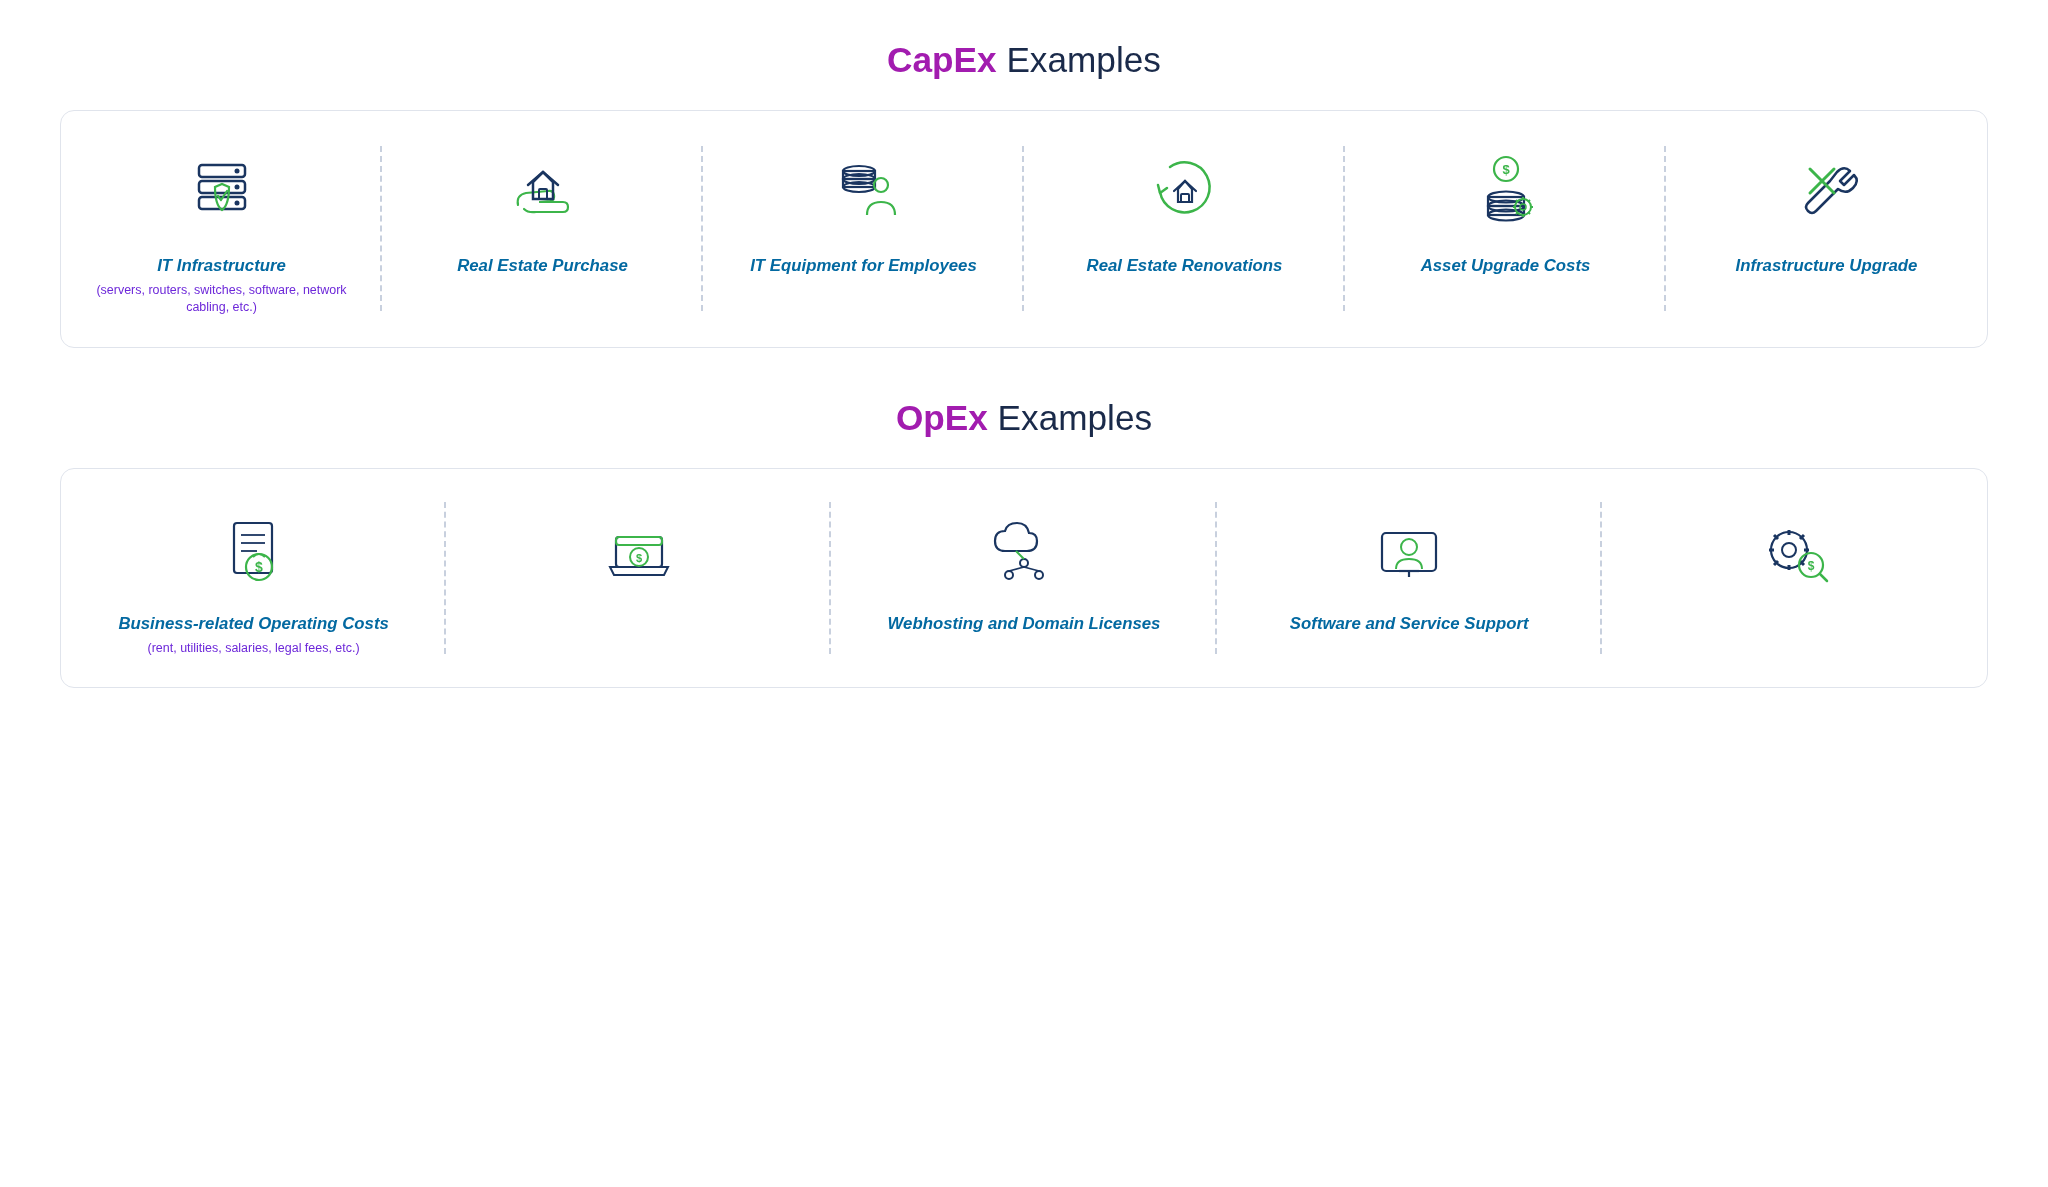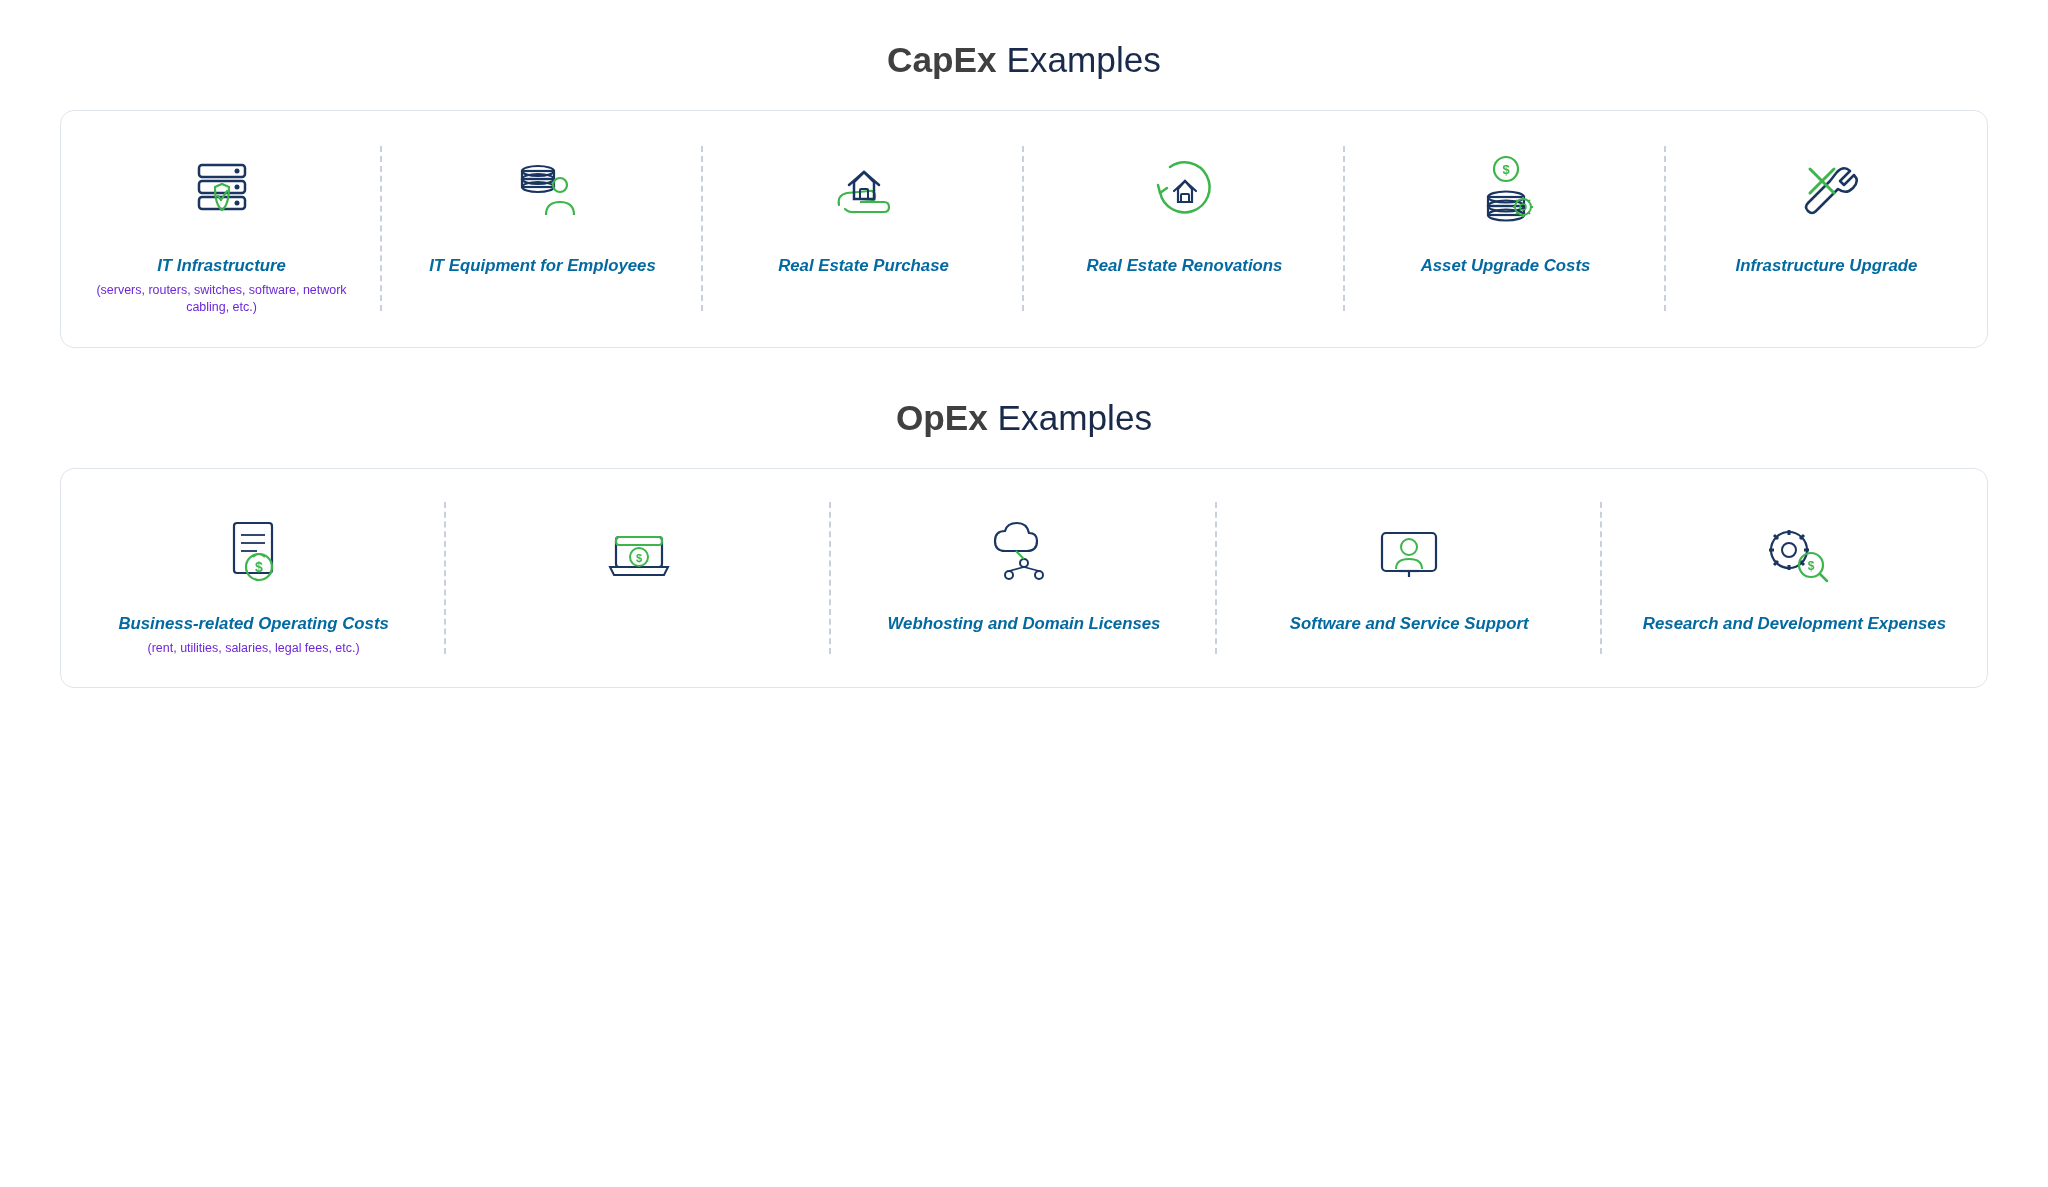--- a/index.html
+++ b/index.html
@@ -11,21 +11,21 @@
       min-height: 100vh;
     }
     .section-title {
       text-align: center;
       font-size: 2.2em;
       font-weight: 400;
       margin-bottom: 30px;
       color: #1a2a4a;
     }
     .section-title .highlight {
-      color: #404040;
+      color: #a21caf;
       font-weight: 700;
     }
     .card-container {
       border: 1.5px solid #e0e4ec;
       border-radius: 14px;
       display: flex;
       flex-direction: row;
       align-items: stretch;
       background: #fff;
       margin-bottom: 50px;
@@ -99,46 +99,46 @@
       </svg>
     </div>
     <div class="card-label">IT Infrastructure</div>
     <div class="card-sublabel">(servers, routers, switches, software, network cabling, etc.)</div>
   </div>
 
   <div class="card-item">
     <div class="card-icon">
       <svg width="90" height="90" viewBox="0 0 90 90" fill="none">
 
+        <path d="M20 58 Q18 48 28 46 L50 44 Q55 43 56 48 Q57 53 52 54 L42 55" stroke="#3cb54a" stroke-width="2.2" fill="none" stroke-linecap="round"></path>
+        <path d="M42 55 L65 55 Q70 55 70 60 Q70 65 65 65 L38 65 Q30 66 26 62" stroke="#3cb54a" stroke-width="2.2" fill="none" stroke-linecap="round"></path>
+
+        <path d="M35 52 L35 35 L45 25 L55 35 L55 52 Z" stroke="#1a3560" stroke-width="2.5" fill="none"></path>
+        <path d="M30 38 L45 25 L60 38" stroke="#1a3560" stroke-width="2.5" fill="none" stroke-linecap="round" stroke-linejoin="round"></path>
+        <rect x="41" y="42" width="8" height="10" rx="1" stroke="#1a3560" stroke-width="2" fill="none"></rect>
+      </svg>
+    </div>
+    <div class="card-label">Real Estate Purchase</div>
+  </div>
+
+  <div class="card-item">
+    <div class="card-icon">
+      <svg width="90" height="90" viewBox="0 0 90 90" fill="none">
+
         <ellipse cx="40" cy="24" rx="16" ry="5" stroke="#1a3560" stroke-width="2.2" fill="none"></ellipse>
         <rect x="24" y="24" width="32" height="8" stroke="#1a3560" stroke-width="2.2" fill="none"></rect>
         <ellipse cx="40" cy="32" rx="16" ry="5" stroke="#1a3560" stroke-width="2.2" fill="none"></ellipse>
         <rect x="24" y="32" width="32" height="8" stroke="#1a3560" stroke-width="2.2" fill="none"></rect>
         <ellipse cx="40" cy="40" rx="16" ry="5" stroke="#1a3560" stroke-width="2.2" fill="none"></ellipse>
 
         <circle cx="62" cy="38" r="7" stroke="#3cb54a" stroke-width="2.2" fill="none"></circle>
         <path d="M48 68 Q48 55 62 55 Q76 55 76 68" stroke="#3cb54a" stroke-width="2.2" fill="none"></path>
       </svg>
     </div>
     <div class="card-label">IT Equipment for Employees</div>
-  </div>
-
-  <div class="card-item">
-    <div class="card-icon">
-      <svg width="90" height="90" viewBox="0 0 90 90" fill="none">
-
-        <path d="M20 58 Q18 48 28 46 L50 44 Q55 43 56 48 Q57 53 52 54 L42 55" stroke="#3cb54a" stroke-width="2.2" fill="none" stroke-linecap="round"></path>
-        <path d="M42 55 L65 55 Q70 55 70 60 Q70 65 65 65 L38 65 Q30 66 26 62" stroke="#3cb54a" stroke-width="2.2" fill="none" stroke-linecap="round"></path>
-
-        <path d="M35 52 L35 35 L45 25 L55 35 L55 52 Z" stroke="#1a3560" stroke-width="2.5" fill="none"></path>
-        <path d="M30 38 L45 25 L60 38" stroke="#1a3560" stroke-width="2.5" fill="none" stroke-linecap="round" stroke-linejoin="round"></path>
-        <rect x="41" y="42" width="8" height="10" rx="1" stroke="#1a3560" stroke-width="2" fill="none"></rect>
-      </svg>
-    </div>
-    <div class="card-label">Real Estate Purchase</div>
   </div>
 
   <div class="card-item">
     <div class="card-icon">
       <svg width="90" height="90" viewBox="0 0 90 90" fill="none">
 
         <path d="M30 20 A25 25 0 1 1 20 45" stroke="#3cb54a" stroke-width="2.5" fill="none" stroke-linecap="round"></path>
         <polyline points="18,38 20,46 27,41" stroke="#3cb54a" stroke-width="2.5" fill="none" stroke-linecap="round" stroke-linejoin="round"></polyline>
 
         <path d="M38 55 L38 42 L45 34 L52 42 L52 55 Z" stroke="#1a3560" stroke-width="2.2" fill="none"></path>
@@ -279,16 +279,15 @@
         <line x1="25" y1="30" x2="29" y2="34" stroke="#1a3560" stroke-width="3"></line>
         <line x1="51" y1="56" x2="55" y2="60" stroke="#1a3560" stroke-width="3"></line>
         <line x1="55" y1="30" x2="51" y2="34" stroke="#1a3560" stroke-width="3"></line>
         <line x1="29" y1="56" x2="25" y2="60" stroke="#1a3560" stroke-width="3"></line>
 
         <circle cx="62" cy="60" r="12" stroke="#3cb54a" stroke-width="2.2" fill="none"></circle>
         <text x="62" y="65" text-anchor="middle" font-size="12" fill="#3cb54a" font-weight="bold">$</text>
         <line x1="71" y1="69" x2="78" y2="76" stroke="#3cb54a" stroke-width="2.5" stroke-linecap="round"></line>
       </svg>
     </div>
-    <div class="card-label">Research and Development Expenses</div>
   </div>
 
 </div>
 
 </body></html>

